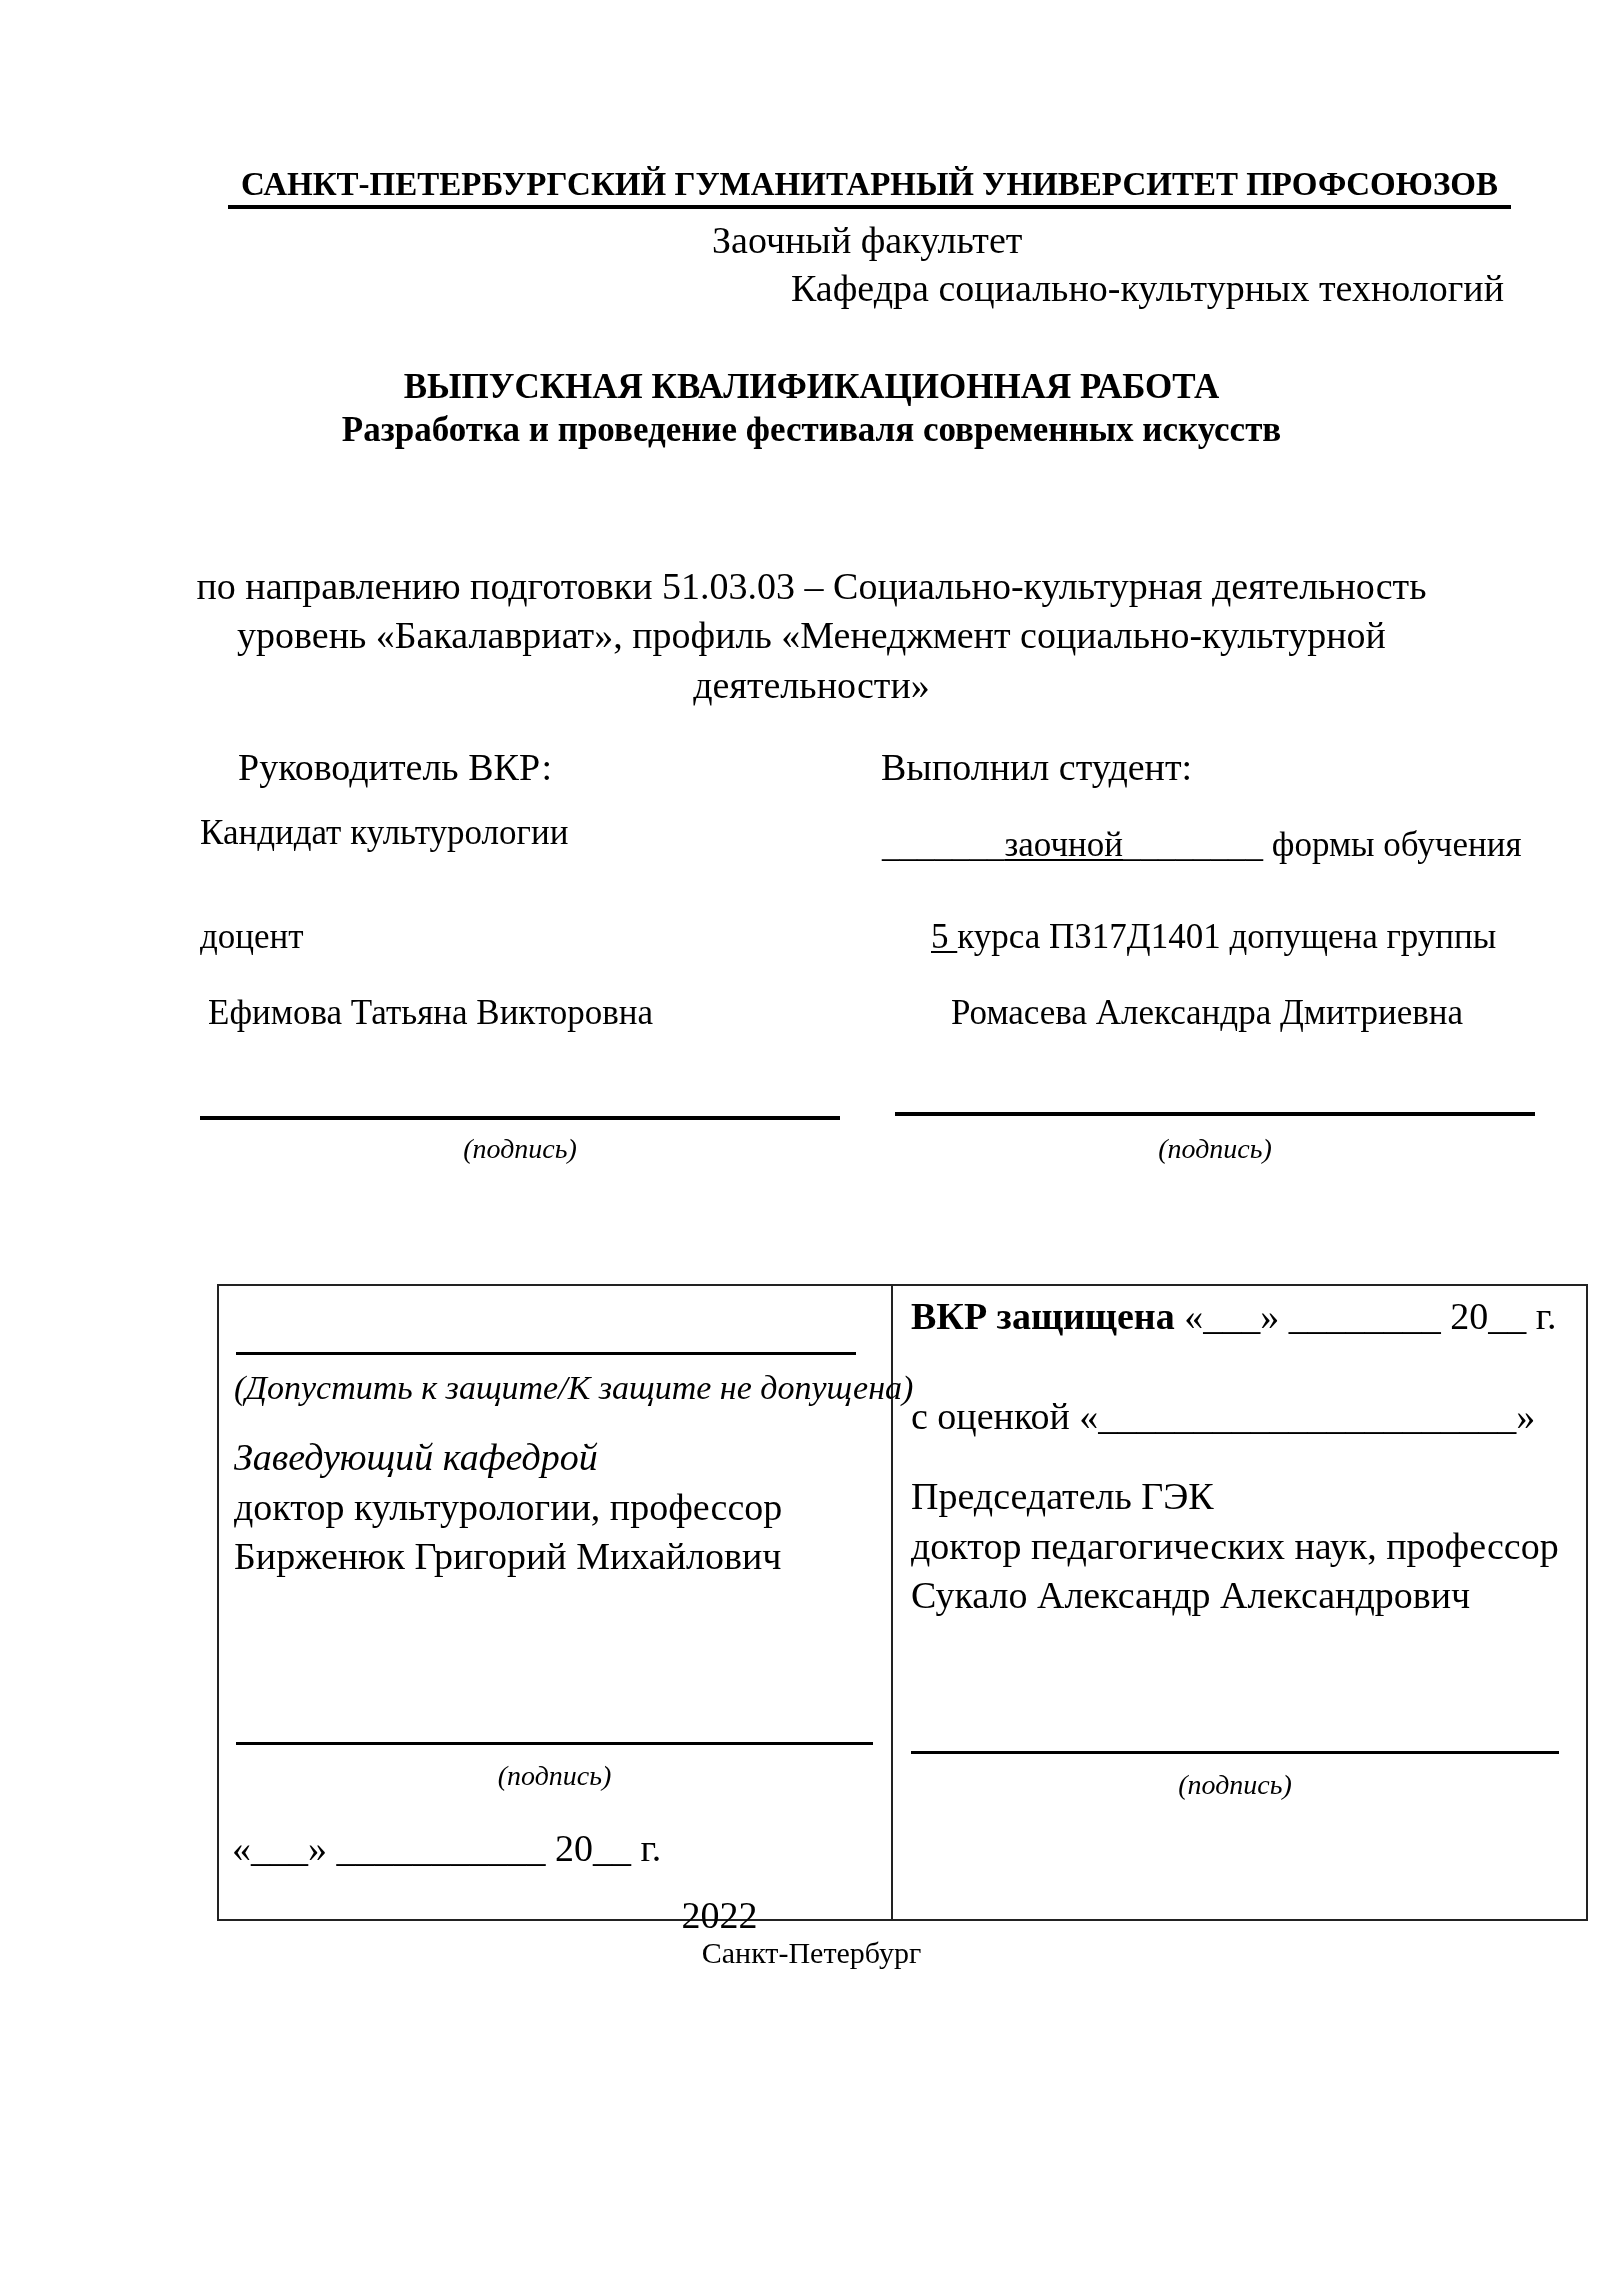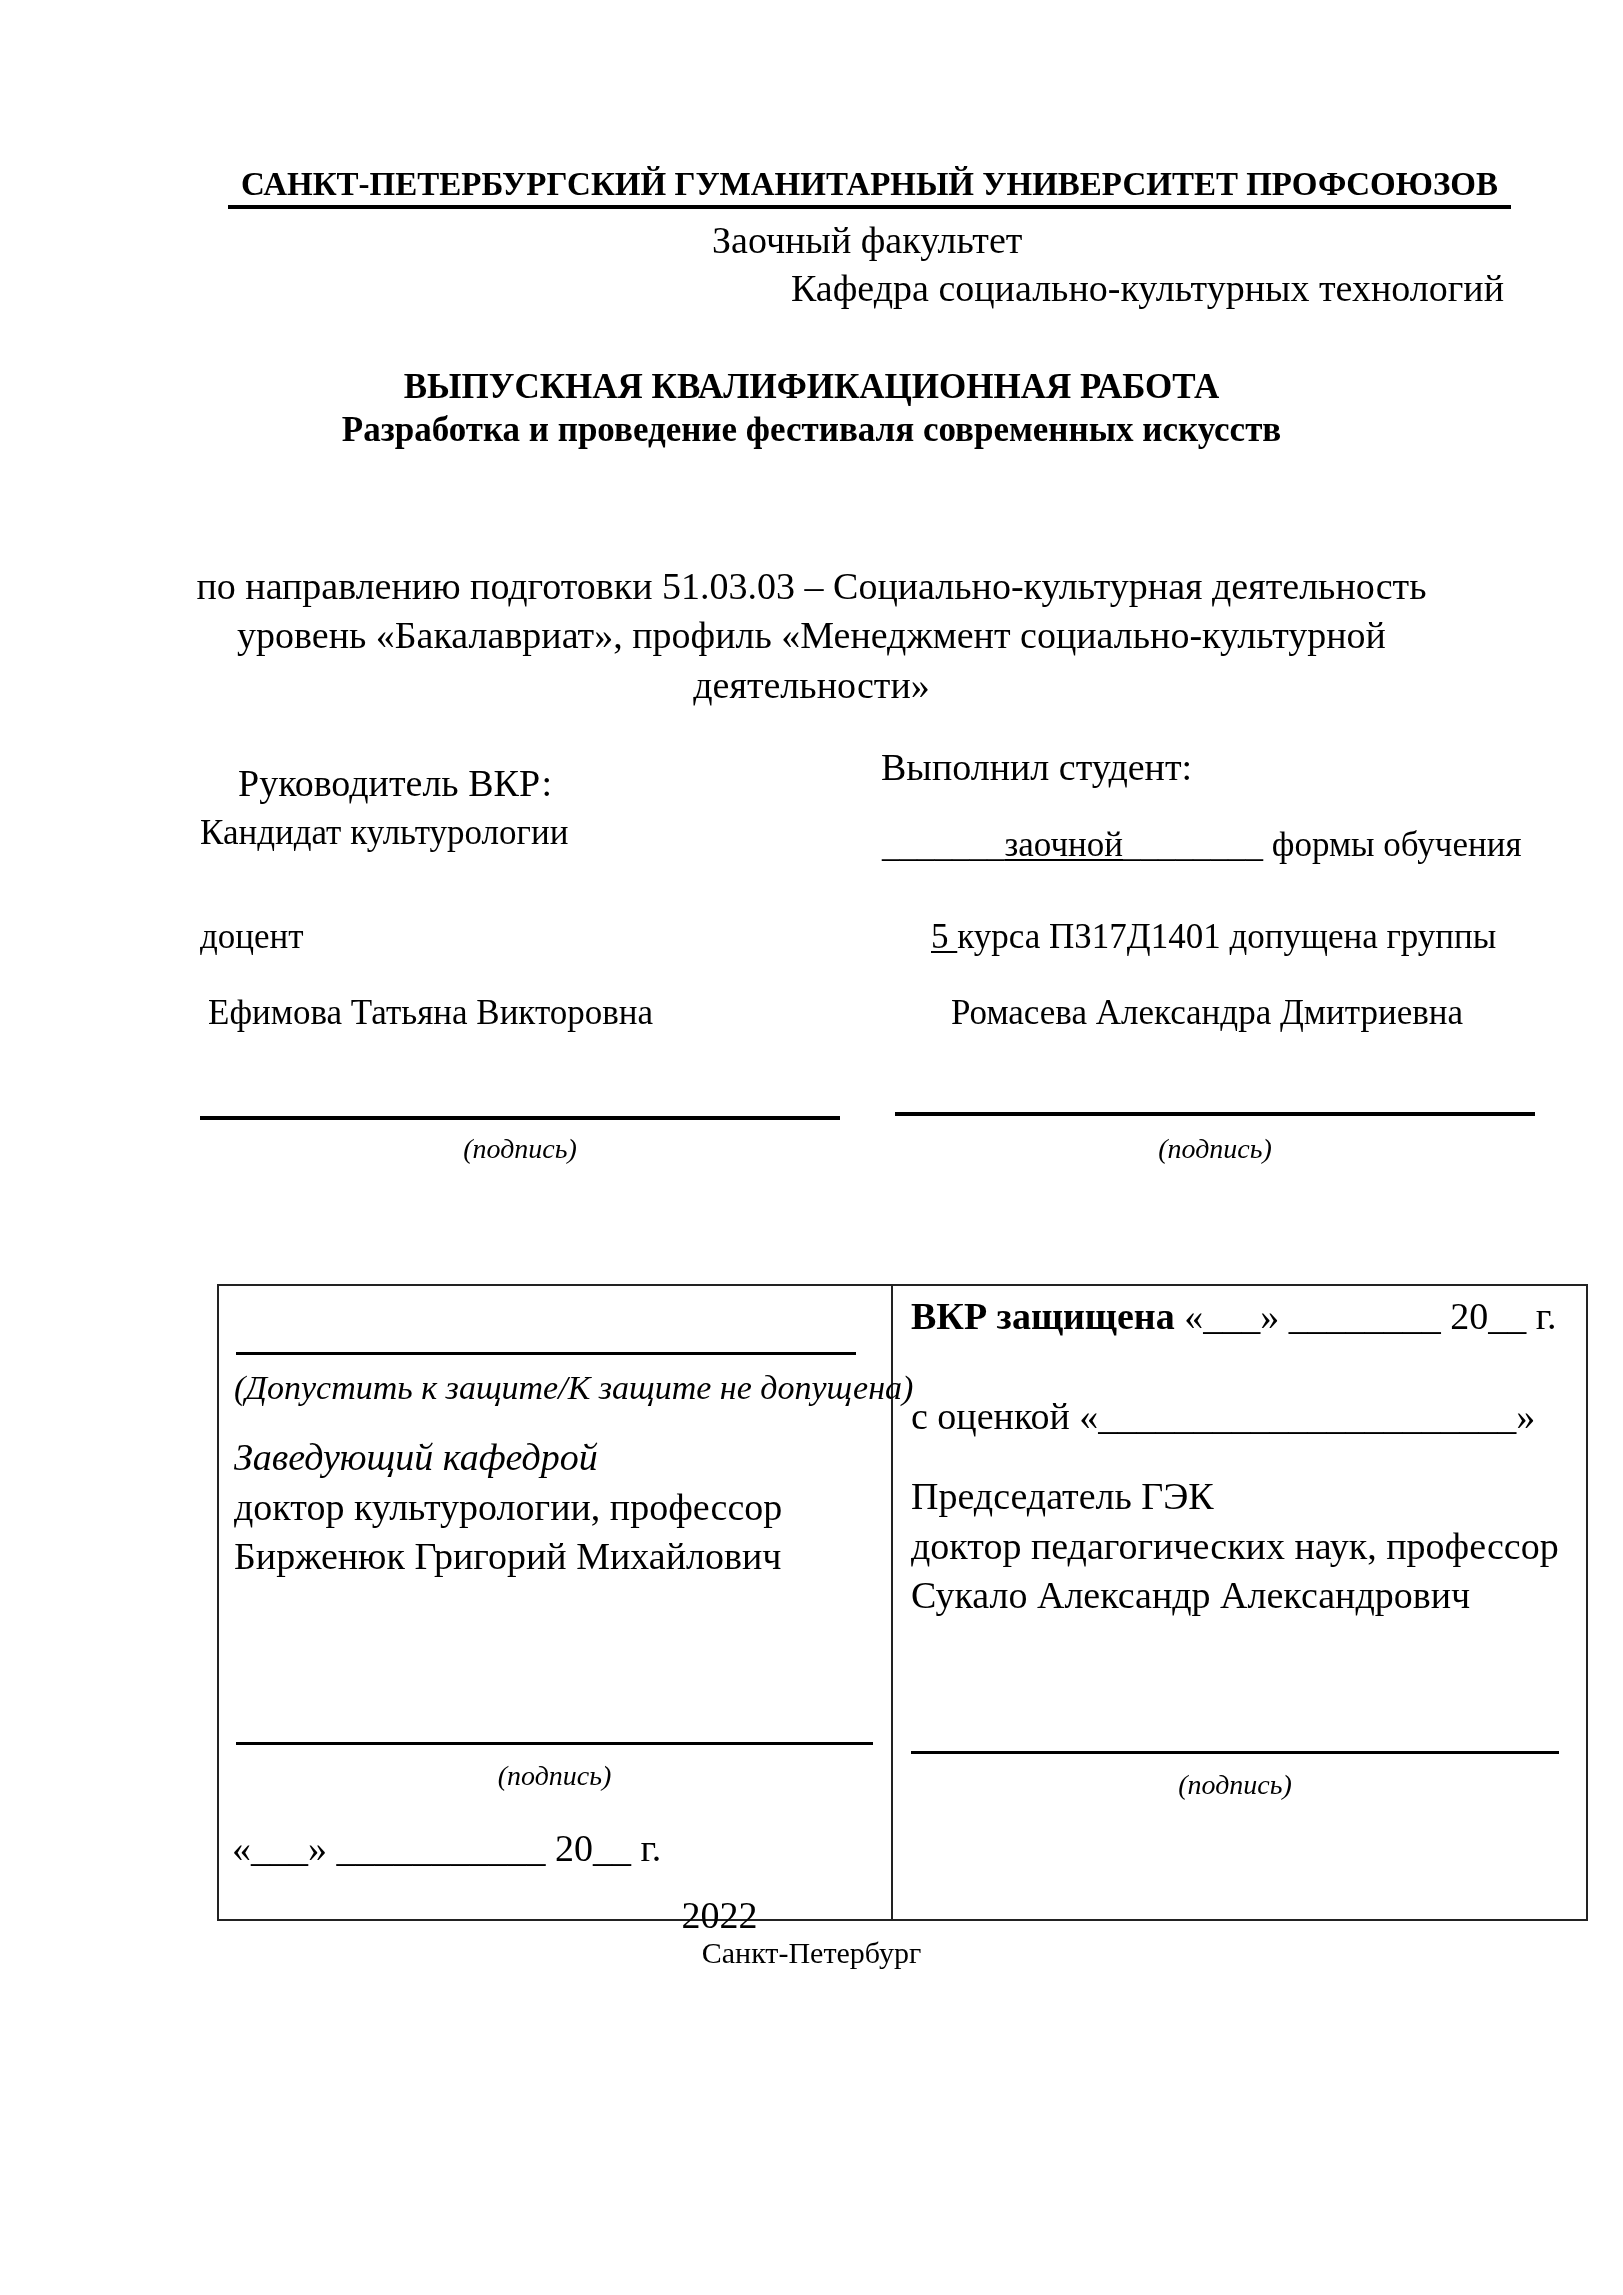--- a/index.html
+++ b/index.html
@@ -23,21 +23,21 @@
   #title { left: 0; width: 1623px; top: 369px; font-size: 35px; }
   #topic { left: 0; width: 1623px; top: 412px; font-size: 35px; }
 
   
   .dir { left: 0; width: 1623px; font-size: 38px; text-align: center; }
   #dir1 { top: 567px; left: 0; }
   #dir2 { top: 616px; left: 0; }
   #dir3 { top: 666px; left: 0; }
 
   
-  #sup-head { left: 238px; top: 748px; font-size: 38px; margin-top: 16px; }
+  #sup-head { left: 238px; top: 748px; font-size: 38px; }
   #stu-head { left: 881px; top: 748px; font-size: 38px; }
   #sup-degree { left: 200px; top: 815px; font-size: 35px; }
   #stu-form { left: 882px; top: 827px; font-size: 35px; }
   #stu-form .u { text-decoration: underline; text-decoration-thickness: 2.4px; text-underline-offset: 3.1px; }
   #sup-title { left: 200px; top: 919px; font-size: 35px; }
   #stu-course { left: 931px; top: 919px; font-size: 35px; }
   #stu-course .u { text-decoration: underline; text-decoration-thickness: 2.4px; text-underline-offset: 3.1px; }
   #sup-name { left: 208px; top: 995px; font-size: 35px; }
   #stu-name { left: 951px; top: 995px; font-size: 35px; }
 

